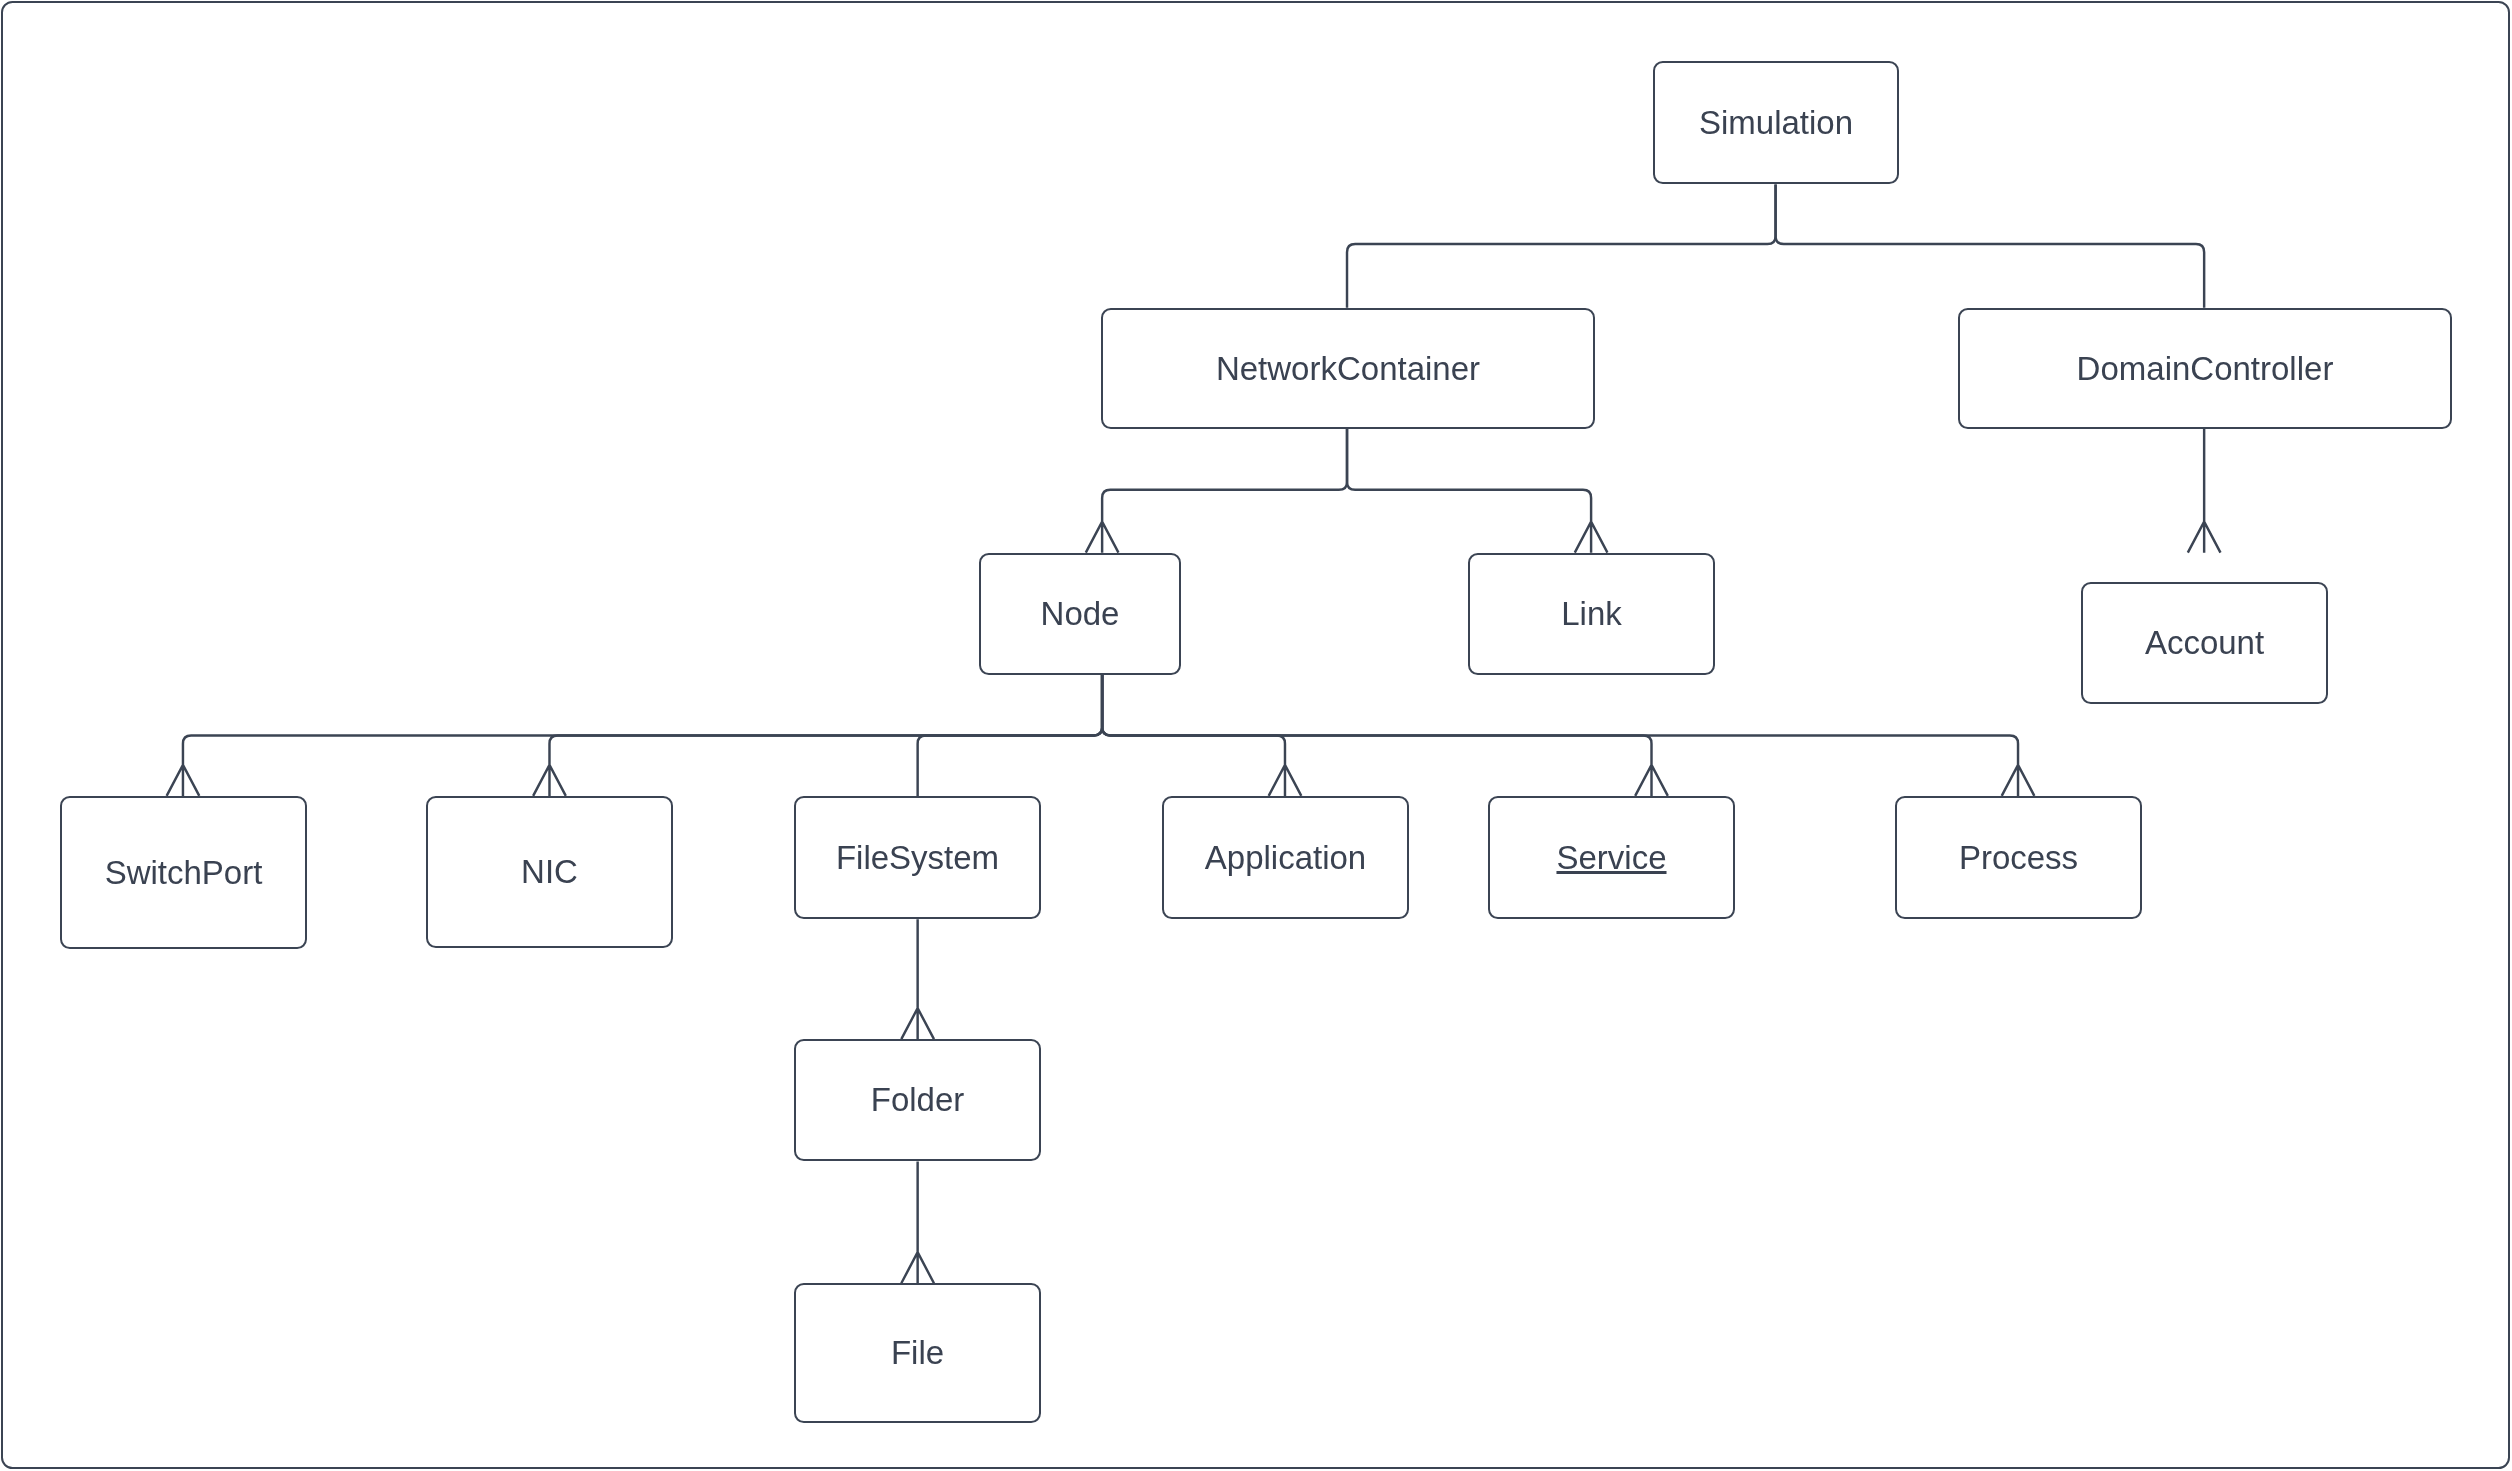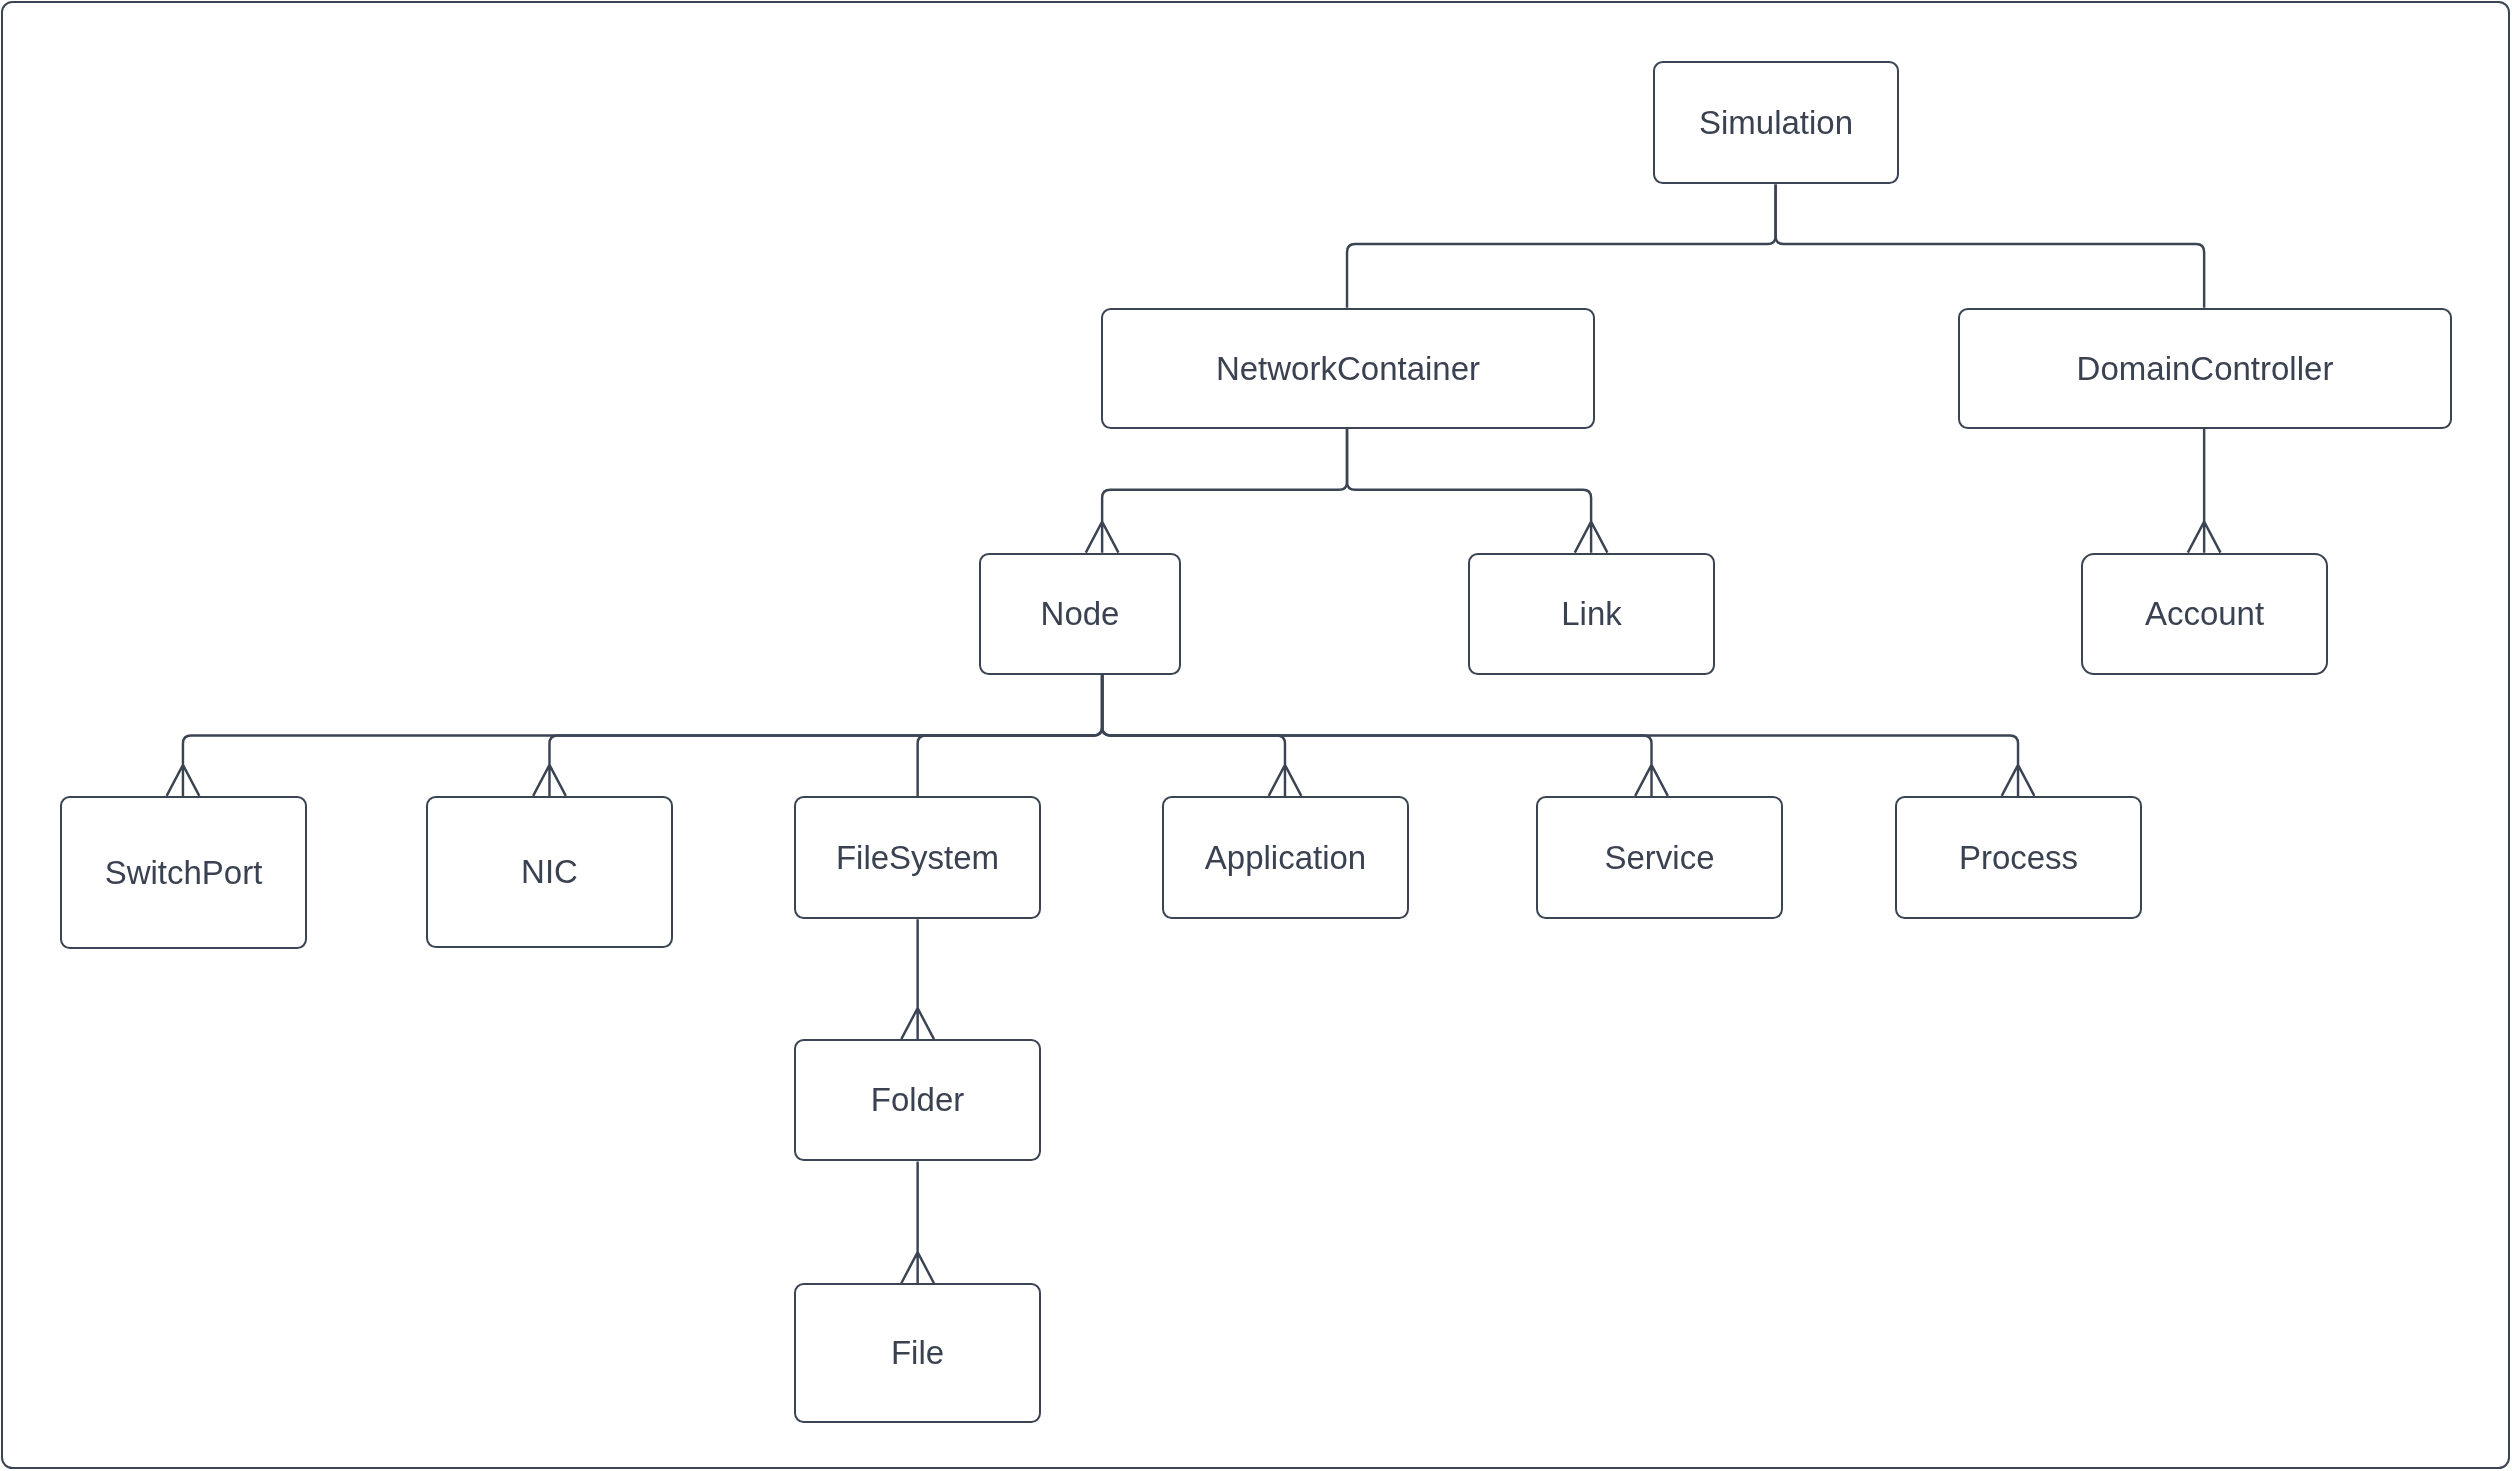--- a/index.html
+++ b/index.html
@@ -95,36 +95,36 @@
     </div>
   <div class="node" style="left:1958px; top:308px; width:494px; height:121px;">
       <span>DomainController</span>
     </div>
   <div class="node" style="left:979px; top:553px; width:202px; height:122px;">
       <span>Node</span>
     </div>
   <div class="node" style="left:1468px; top:553px; width:247px; height:122px;">
       <span>Link</span>
     </div>
-  <div class="node" style="left:2081px; top:553px; width:247px; height:122px;border-radius:13px;">
+  <div class="node" style="left:2081px; top:582px; width:247px; height:122px;">
       <span>Account</span>
     </div>
   <div class="node" style="left:60px;   top:796px; width:247px; height:153px;">
       <span>SwitchPort</span>
     </div>
   <div class="node" style="left:426px;  top:796px; width:247px; height:152px;">
       <span>NIC</span>
     </div>
   <div class="node" style="left:794px;  top:796px; width:247px; height:123px;">
       <span>FileSystem</span>
     </div>
   <div class="node" style="left:1162px; top:796px; width:247px; height:123px;">
       <span>Application</span>
     </div>
-  <div class="node" style="left:1536px; top:796px; width:247px; height:123px;">
+  <div class="node" style="left:1488px; top:796px; width:247px; height:123px;text-decoration:underline;">
       <span>Service</span>
     </div>
   <div class="node" style="left:1895px; top:796px; width:247px; height:123px;">
       <span>Process</span>
     </div>
   <div class="node" style="left:794px;  top:1039px; width:247px; height:122px;">
       <span>Folder</span>
     </div>
   <div class="node" style="left:794px;  top:1283px; width:247px; height:140px;">
       <span>File</span>

